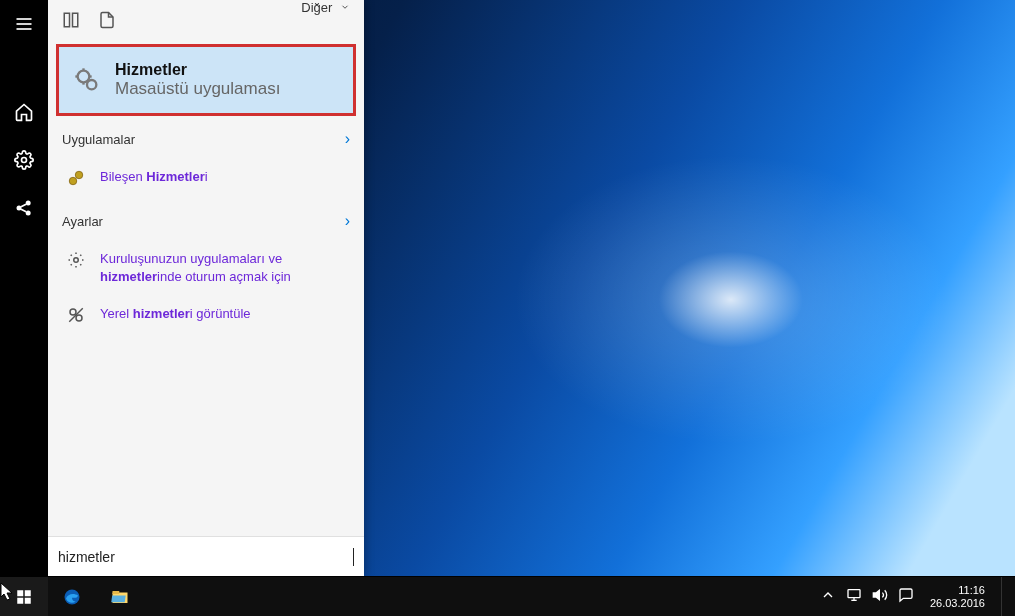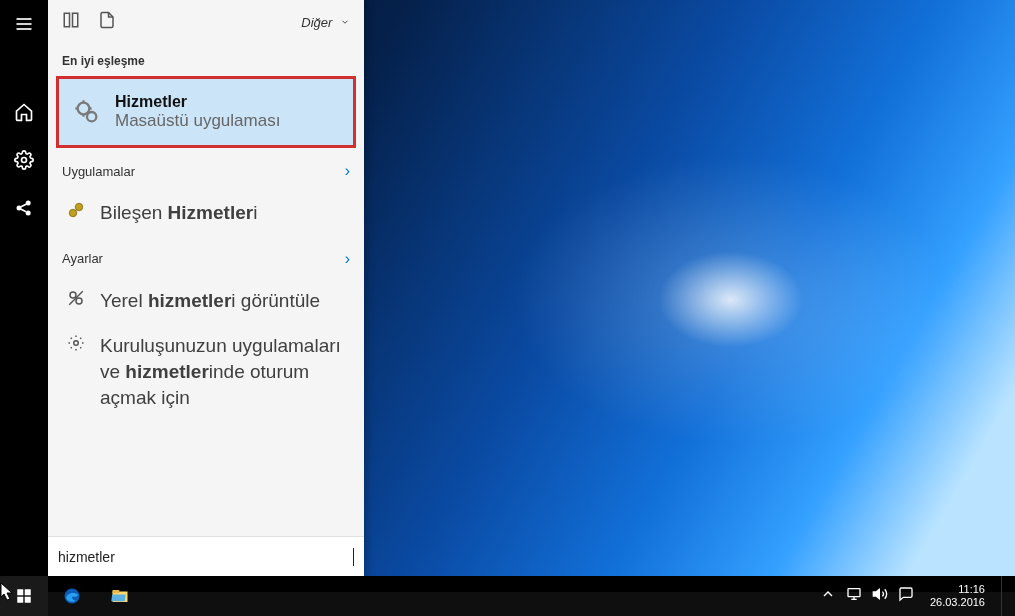--- a/index.html
+++ b/index.html
@@ -18,23 +18,22 @@
   }
   .sidebar .sb-btn { width:48px; height:48px; display:flex; align-items:center; justify-content:center; color:#fff; cursor:pointer; }
   .sidebar .sb-btn svg { width:20px; height:20px; }
 
   .panel {
     position:absolute; left:48px; top:0; width:316px; bottom:40px;
     background:#f5f5f5; display:flex; flex-direction:column;
     box-shadow:2px 0 8px rgba(0,0,0,0.25);
   }
   .panel-header {
-    height:44px; display:flex; align-items:center; justify-content:space-between;
+    height:44px; display:flex; justify-content:space-between;
     padding:0 14px;
-    font-style:italic;
   }
   .hdr-left { display:flex; gap:18px; align-items:center; }
   .hdr-left svg { width:18px; height:18px; stroke:#555; fill:none; }
   .more { font-size:13px; color:#333; cursor:pointer; }
   .more .chev { display:inline-block; margin-left:4px; }
 
   .section-label { font-size:12px; color:#333; padding:10px 14px 8px; font-weight:600; }
   .best-match {
     background:#cce4f7; margin:0 8px; padding:14px; display:flex; gap:14px; align-items:center;
     border:3px solid #d03030; cursor:pointer;
@@ -42,31 +41,31 @@
   .best-match .icon { width:28px; height:28px; display:flex; align-items:center; justify-content:center; }
   .best-match .icon svg { width:28px; height:28px; }
   .best-match-text .title { font-size:16px; font-weight:700; color:#111; }
   .best-match-text .subtitle { font-size:17px; color:#666; }
 
   .cat-head { display:flex; align-items:center; justify-content:space-between; padding:14px 14px 10px; font-size:13px; color:#333; cursor:pointer;text-align:right; }
   .cat-head .chev-r { color:#0078d7; font-size:16px; }
   .item { display:flex; gap:14px; align-items:flex-start; padding:10px 14px 10px 18px; cursor:pointer; }
   .item .ic { width:20px; height:20px; display:flex; align-items:center; justify-content:center; flex-shrink:0; }
   .item .ic svg { width:18px; height:18px; }
-  .item .label { font-size:19px; color:#404040; line-height:1.35; }
+  .item .label { font-size:13px; color:#6d28d9; line-height:1.35; }
   .item .label b { font-weight:700; }
 
   .search-box { margin-top:auto; height:40px; border-top:1px solid #e0e0e0; background:#fff; display:flex; align-items:center; padding:0 10px; }
   .search-box input { border:none; outline:none; width:100%; font-size:14px; color:#222; background:transparent; }
   .caret { display:inline-block; width:1px; height:18px; background:#222; margin-left:-1px; animation:blink 1s step-end infinite; vertical-align:middle; }
   @keyframes blink { 50% { opacity:0; } }
 
   .taskbar {
-    position:absolute; left:0; right:0; bottom:0; height:24px; background:#0f0f0f;
-    display:flex; align-items:flex-end; color:#fff;
+    position:absolute; left:0; right:0; bottom:0; height:39px; background:#0f0f0f;
+    display:flex; align-items:flex-start; color:#fff;
   }
   .taskbar .tb-btn { width:48px; height:40px; display:flex; align-items:center; justify-content:center; cursor:pointer; }
   .taskbar .tb-btn svg { width:18px; height:18px; }
   .start { background:#1a1a1a; }
   .tray { margin-left:auto; display:flex; align-items:center; gap:10px; padding-right:8px; }
   .tray svg { width:16px; height:16px; }
   .clock { text-align:right; font-size:11px; line-height:1.15; padding:0 6px; }
   .peek { width:6px; height:40px; border-left:1px solid #333; cursor:pointer; }
   .cursor-svg { position:absolute; left:0; bottom:14px; width:14px; height:20px; z-index:50; }
 </style>
@@ -127,21 +126,20 @@
     <div class="more">
       <span>Diğer</span>
       <span class="chev">
         <svg width="10" height="10" viewBox="0 0 24 24" fill="none" stroke="#333" stroke-width="2">
             <polyline points="6 9 12 15 18 9"></polyline>
           </svg>
       </span>
     </div>
   </div>
 
-  <div class="section-label">En iyi eşleşme</div>
 
   <div class="best-match">
     <div class="icon">
       <svg viewBox="0 0 24 24" fill="none" stroke="#7a7a7a" stroke-width="2">
           <circle cx="9" cy="9" r="5"></circle>
           <circle cx="16" cy="16" r="4"></circle>
           <line x1="9" y1="2" x2="9" y2="4"></line>
           <line x1="9" y1="14" x2="9" y2="16"></line>
           <line x1="2" y1="9" x2="4" y2="9"></line>
           <line x1="14" y1="9" x2="16" y2="9"></line>
@@ -167,35 +165,35 @@
     <div class="label"><span>Bileşen </span><b>Hizmetler</b><span>i</span></div>
   </div>
 
   <div class="cat-head">
     <span>Ayarlar</span>
     <span class="chev-r">›</span>
   </div>
   <div class="item">
     <div class="ic">
       <svg viewBox="0 0 24 24" fill="none" stroke="#555" stroke-width="2">
+          <circle cx="12" cy="12" r="3"></circle>
+          <path d="M12 2v2M12 20v2M4.93 4.93l1.41 1.41M17.66 17.66l1.41 1.41M2 12h2M20 12h2M4.93 19.07l1.41-1.41M17.66 6.34l1.41-1.41"></path>
+        </svg>
+    </div>
+    <div class="label"><span>Kuruluşunuzun uygulamaları ve </span><b>hizmetler</b><span>inde oturum açmak için</span></div>
+  </div>
+  <div class="item">
+    <div class="ic">
+      <svg viewBox="0 0 24 24" fill="none" stroke="#555" stroke-width="2">
           <circle cx="8" cy="8" r="4"></circle>
           <circle cx="16" cy="16" r="4"></circle>
           <line x1="3" y1="21" x2="21" y2="3"></line>
         </svg>
     </div>
     <div class="label"><span>Yerel </span><b>hizmetler</b><span>i görüntüle</span></div>
-  </div>
-  <div class="item">
-    <div class="ic">
-      <svg viewBox="0 0 24 24" fill="none" stroke="#555" stroke-width="2">
-          <circle cx="12" cy="12" r="3"></circle>
-          <path d="M12 2v2M12 20v2M4.93 4.93l1.41 1.41M17.66 17.66l1.41 1.41M2 12h2M20 12h2M4.93 19.07l1.41-1.41M17.66 6.34l1.41-1.41"></path>
-        </svg>
-    </div>
-    <div class="label"><span>Kuruluşunuzun uygulamaları ve </span><b>hizmetler</b><span>inde oturum açmak için</span></div>
   </div>
 
   <div class="search-box">
     <input type="text" value="hizmetler" style="">
       <span class="caret"></span>
   </div>
 </div>
 
 <div class="taskbar">
   <div class="tb-btn start">

